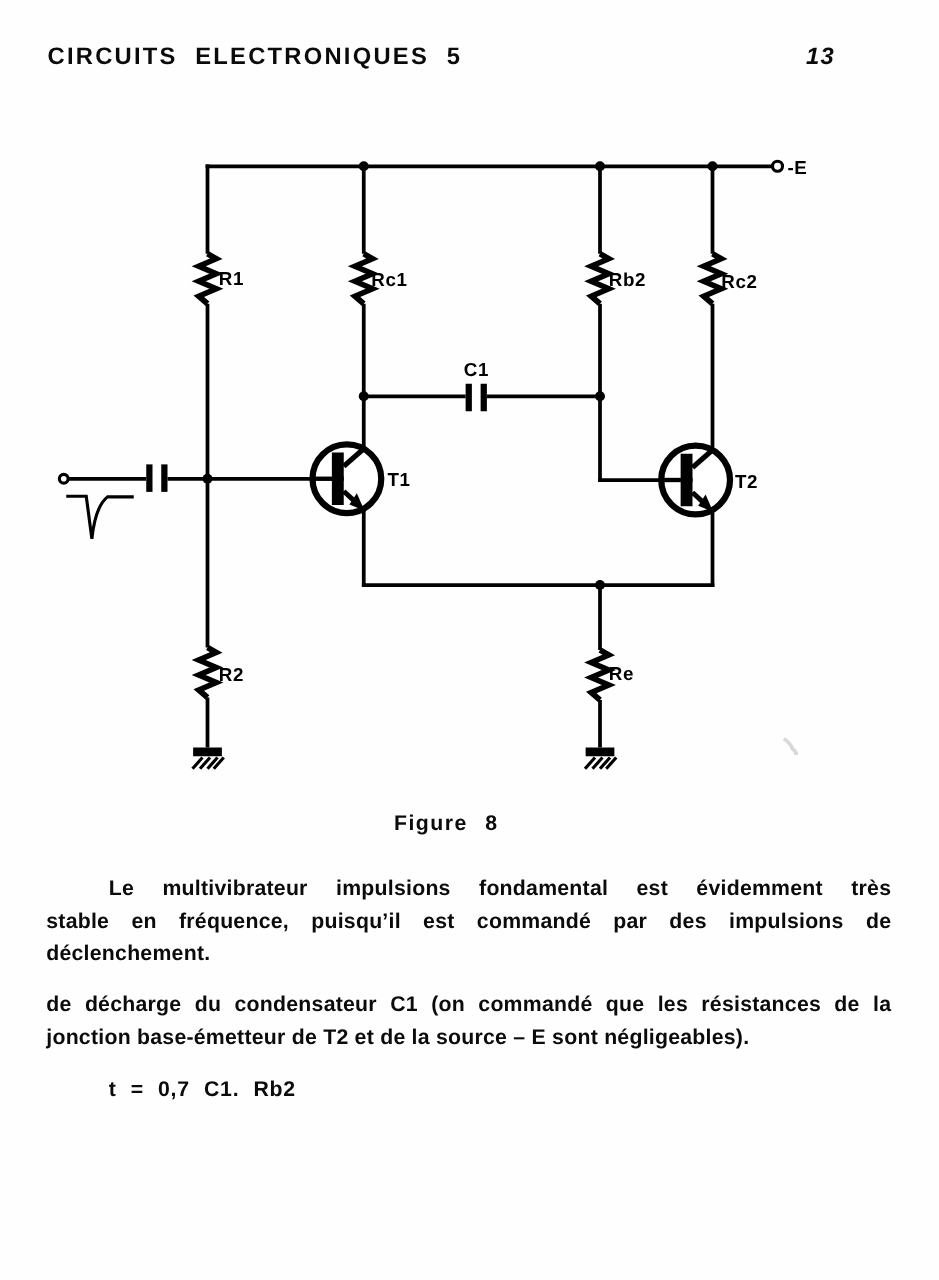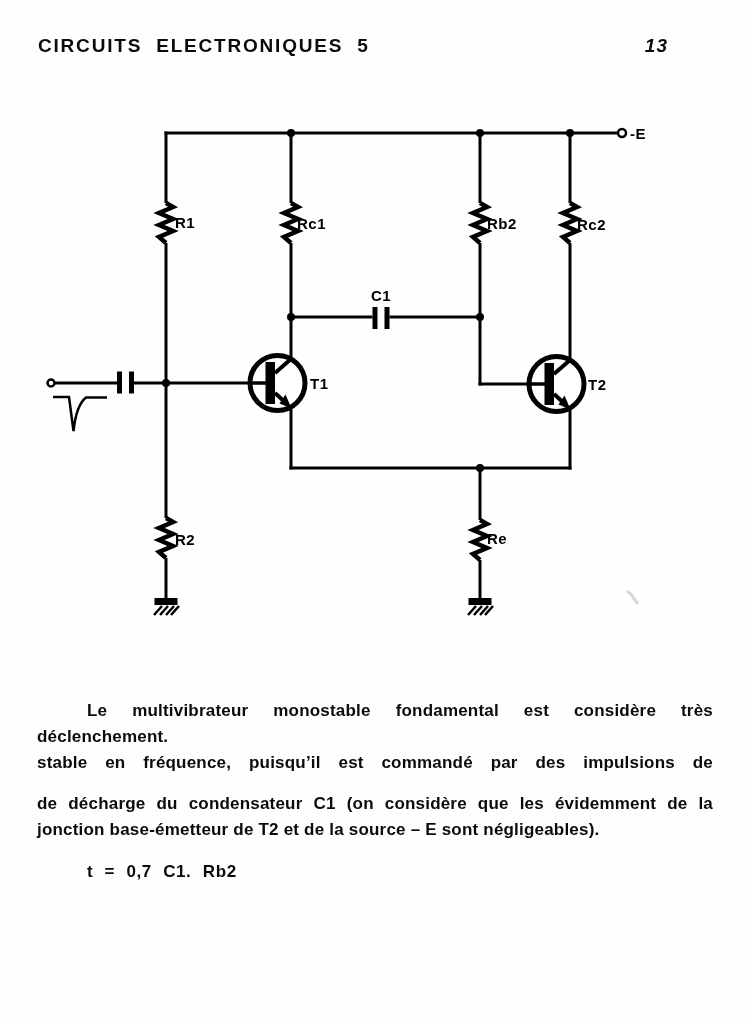--- a/index.html
+++ b/index.html
@@ -148,29 +148,30 @@
     <text x="175" y="228">R1</text>
     <text x="297" y="229">Rc1</text>
     <text x="487" y="229">Rb2</text>
     <text x="577" y="230">Rc2</text>
     <text x="175" y="545">R2</text>
     <text x="487" y="544">Re</text>
 
     <path d="M627,591 q5,3 7,8 q3,2 3,5" fill="none" stroke="#d4d4d4" stroke-width="3" opacity="0.9"></path>
   </svg>
 
+  <div class="caption">Figure 8</div>
 
   <div class="bodytext">
     <div id="paragraphs">
         <div class="para">
-          <div class="line first">Le multivibrateur monostable fondamental est considère très</div>
+          <div class="line first">Le multivibrateur impulsions fondamental est évidemment très</div>
+          <div class="line">stable en fréquence, puisqu’il est commandé par des impulsions de</div>
           <div class="line last">déclenchement.</div>
-          <div class="line">stable en fréquence, puisqu’il est commandé par des impulsions de</div>
         </div>
         <div class="para">
-          <div class="line">de décharge du condensateur C1 (on considère que les évidemment de la</div>
+          <div class="line">de décharge du condensateur C1 (on commandé que les résistances de la</div>
           <div class="line last">jonction base-émetteur de T2 et de la source – E sont négligeables).</div>
         </div>
       </div>
     <div class="formula">t = 0,7 C1. Rb2</div>
   </div>
 
 </div>
 
 </body></html>

